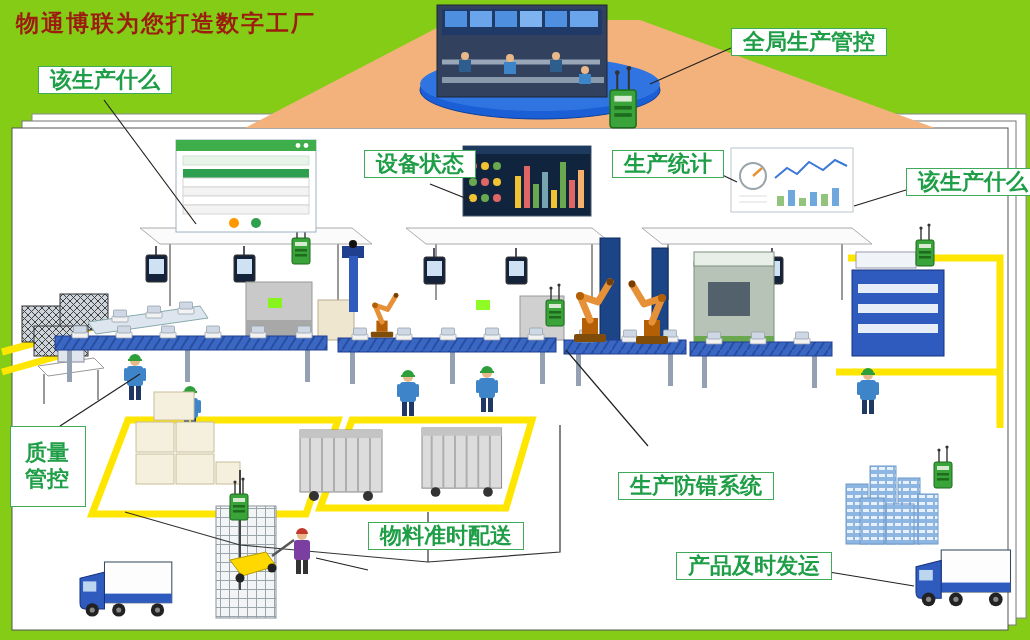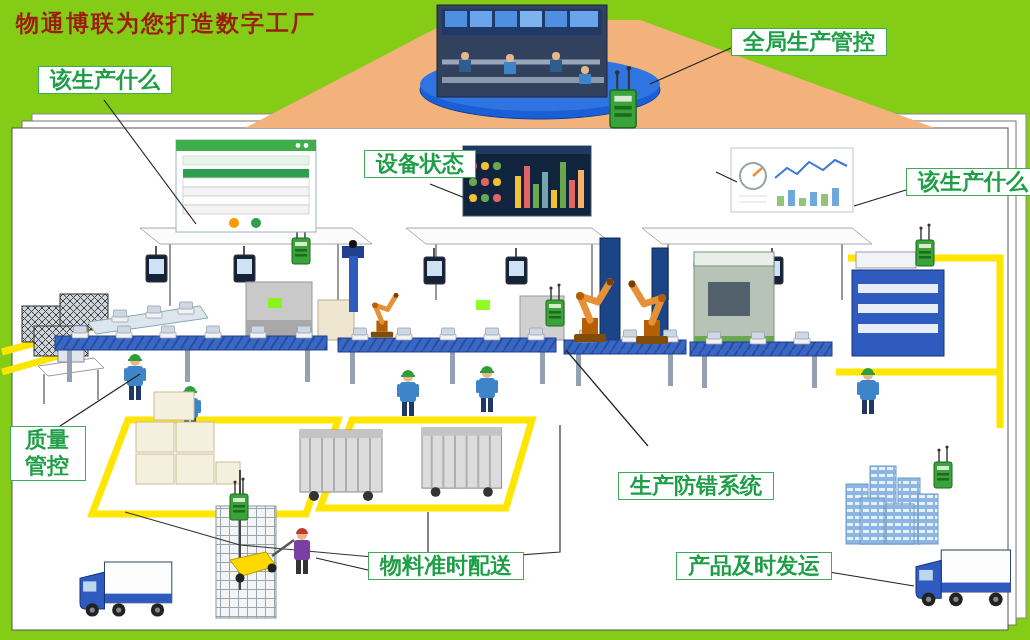--- a/index.html
+++ b/index.html
@@ -13,21 +13,21 @@
     font-size:23px;font-weight:bold;letter-spacing:2px;
     color:var(--title-text,#9c1c0f);
   }
   .callout{
     position:absolute;background:#fff;
     border:1px solid var(--callout-border,#3faa57);
     color:var(--callout-text,#1e9e46);
     font-size:22px;font-weight:bold;line-height:1.2;
     padding:0 11px;white-space:nowrap;
   }
-  .callout.wrap{white-space:normal;width:76px;padding:0 14px}
+  .callout.wrap{white-space:normal;width:76px;padding:13px 14px}
 </style>
 </head>
 <body>
 
 <div class="stage">
 
   <svg width="1030" height="640" viewBox="0 0 1030 640">
     <defs>
       <pattern id="beltp" width="9" height="14" patternUnits="userSpaceOnUse">
         <rect width="9" height="14" fill="#3a66c4"></rect>
@@ -407,19 +407,20 @@
       <line x1="648" y1="446" x2="566" y2="350"></line>
       <line x1="368" y1="570" x2="316" y2="558"></line>
       <line x1="829" y1="572" x2="914" y2="586"></line>
     </g>
   </svg>
 
   <div class="page-title">物通博联为您打造数字工厂</div>
 
   <div class="callout" style="left:38px;top:66px">该生产什么</div>
   <div class="callout" style="left:364px;top:150px">设备状态</div>
+  <div class="callout" style="left:612px;top:150px">生产统计</div>
   <div class="callout" style="left:731px;top:28px">全局生产管控</div>
   <div class="callout" style="left:906px;top:168px">该生产什么</div>
   <div class="callout wrap" style="left:10px;top:426px">质量管控</div>
   <div class="callout" style="left:618px;top:472px">生产防错系统</div>
-  <div class="callout" style="left:368px;top:552px">物料准时配送</div>
+  <div class="callout" style="left:368px;top:522px">物料准时配送</div>
   <div class="callout" style="left:676px;top:552px">产品及时发运</div>
 </div>
 
 </body></html>

